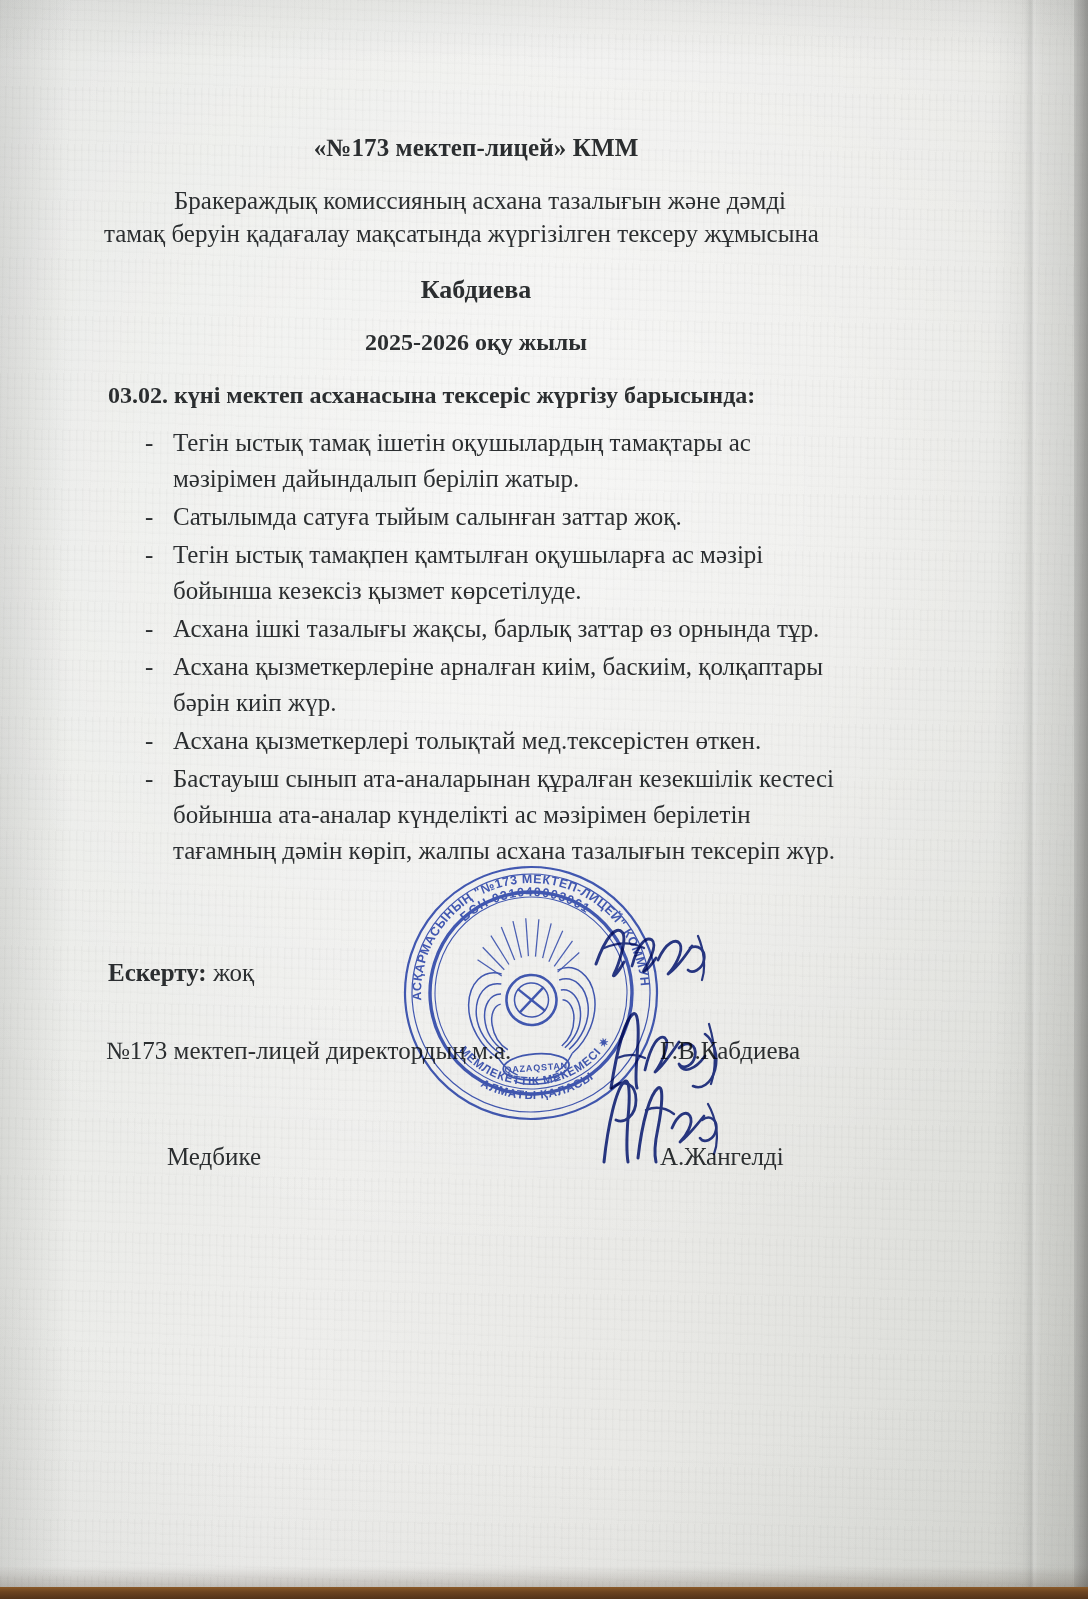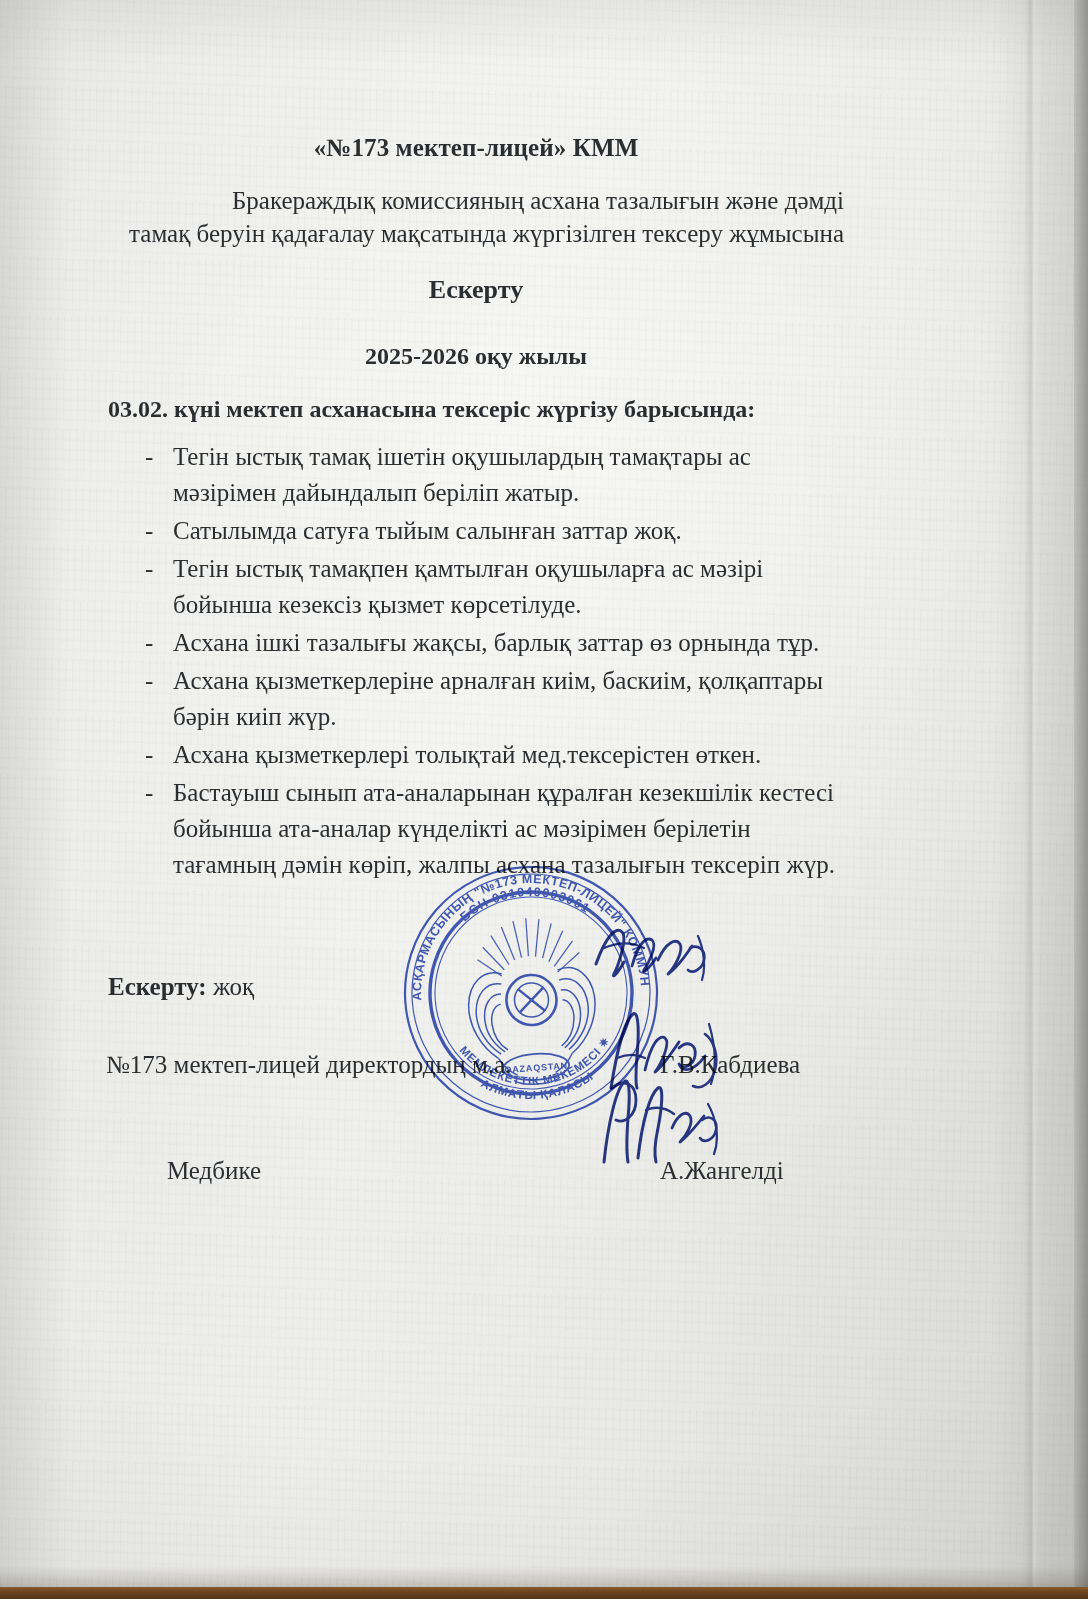--- a/index.html
+++ b/index.html
@@ -80,34 +80,34 @@
     text-align: center;
     font-weight: bold;
     font-size: 25px;
     letter-spacing: 0.1px;
     margin-top: 134px;
   }
   .subject {
     margin: 22px 108px 0 104px;
     font-size: 25px;
     line-height: 1.33;
-    text-align: right;
+    text-align: left;
     text-indent: 70px;
   }
   .doc-kind {
     text-align: center;
     font-weight: bold;
     font-size: 26px;
     margin-top: 24px;
   }
   .school-year {
     text-align: center;
     font-weight: bold;
     font-size: 24px;
-    margin-top: 38px;
+    margin-top: 24px;
   }
   .lead {
     margin: 26px 0 0 108px;
     font-weight: bold;
     font-size: 24px;
   }
 
   ul.findings {
     list-style: none;
     margin: 16px 96px 0 145px;
@@ -191,21 +191,21 @@
 <div class="page">
 
   <div class="paper-grain"></div>
 
   <div class="content">
 
     <div class="org-title">«№173 мектеп-лицей» КММ</div>
 
     <div class="subject">Бракераждық комиссияның асхана тазалығын және дәмді тамақ беруін қадағалау мақсатында жүргізілген тексеру жұмысына</div>
 
-    <div class="doc-kind">Ескерту</div>
+    <div class="doc-kind">Кабдиева</div>
 
     <div class="school-year">2025-2026 оқу жылы</div>
 
     <div class="lead">03.02. күні мектеп асханасына тексеріс жүргізу барысында:</div>
 
     <ul class="findings">
       <li>
         <span class="dash">-</span>
         <span>Тегін ыстық тамақ ішетін оқушылардың тамақтары ас мәзірімен дайындалып беріліп жатыр.</span>
       </li>

